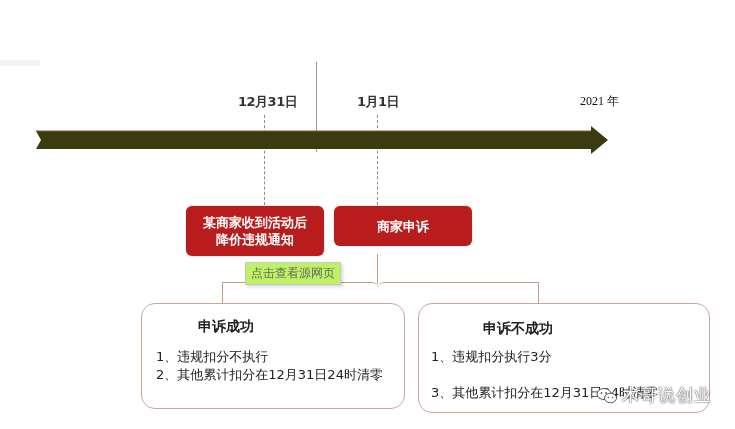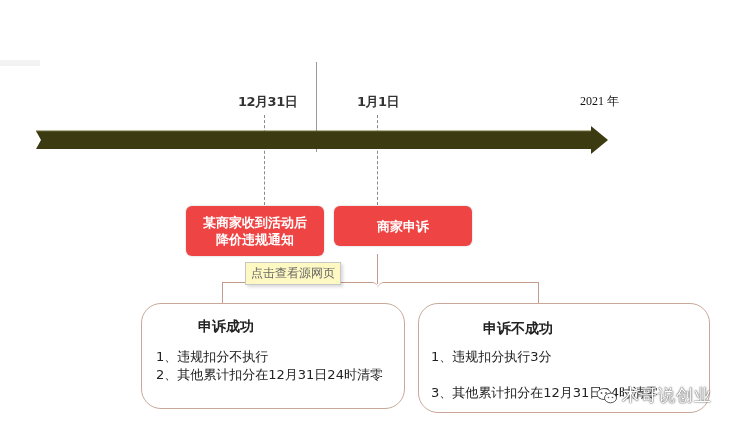--- a/index.html
+++ b/index.html
@@ -3,28 +3,28 @@
 <meta charset="utf-8">
 <style>
   html, body { margin: 0; padding: 0; background: #ffffff; }
   body { width: 735px; height: 429px; position: relative; overflow: hidden;
          font-family: "DejaVu Sans", sans-serif; color: #222; }
   .abs { position: absolute; }
   .date-label { font-size: 13px; font-weight: bold; color: #333; letter-spacing: -0.5px; }
   .year-label { font-family: "Liberation Serif", serif; font-size: 12px; color: #111; }
   .dash-v { border-left: 1px dashed #8a8a8a; width: 0; }
   .solid-v { border-left: 1px solid #9a9a9a; width: 0; }
-  .green-box { background: #ef4444; color: #fff; border-radius: 6px;
+  .green-box { background: #b91c1c; color: #fff; border-radius: 6px;
                font-size: 13px; font-weight: bold; text-align: center;
                display: flex; align-items: center; justify-content: center;
                line-height: 17px; box-shadow: 0 0 2px rgba(0,0,0,0.25); }
-  .tooltip { background: #fef9c3; border: 1px solid #c8c8c8; font-size: 12px; color: #666;
+  .tooltip { background: #bef264; border: 1px solid #c8c8c8; font-size: 12px; color: #666;
              box-shadow: 2px 2px 3px rgba(0,0,0,0.15); padding: 2px 5px; }
   .conn { border-color: #c49a8a; border-style: solid; border-width: 0; }
-  .result-box { border: 1.5px solid #c9a89a; border-radius: 20px; background: #fff; text-align: right; }
+  .result-box { border: 1.5px solid #c9a89a; border-radius: 14px; background: #fff; text-align: right; }
   .result-title { font-size: 14px; font-weight: bold; color: #222; }
   .result-line { font-size: 13px; color: #222; line-height: 18px; white-space: nowrap; }
   .watermark { font-size: 17px; color: #ffffff; text-shadow: 0 0 2px #555, 0 0 1px #333;
                font-weight: normal; letter-spacing: 1px; }
 </style>
 </head>
 <body>
 
 <div class="abs" style="left:0;top:60px;width:40px;height:6px;background:#f3f3f3;"></div>
 

